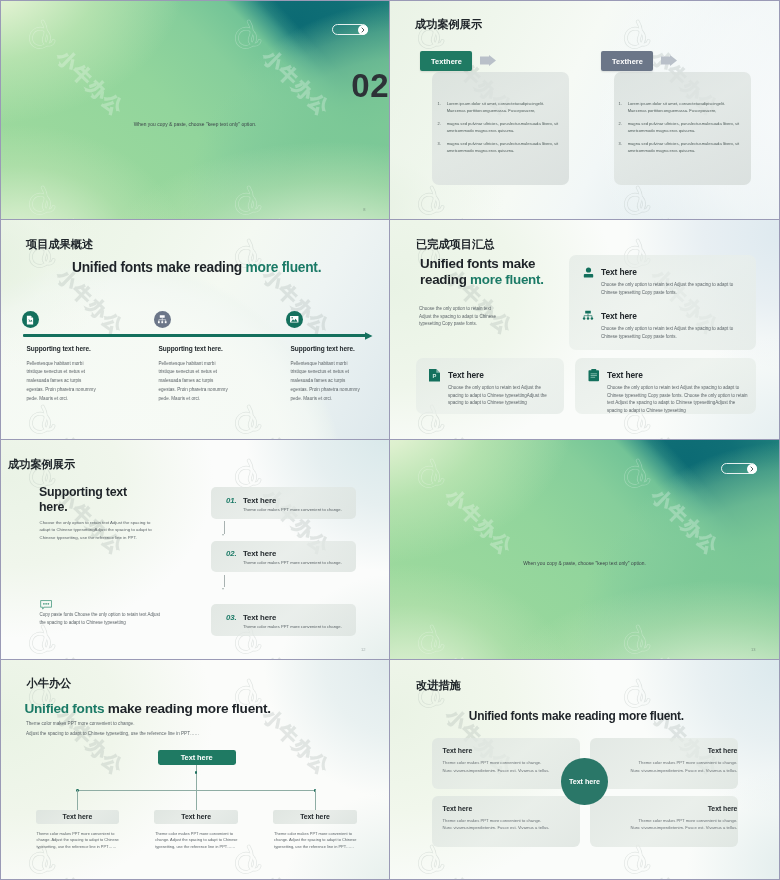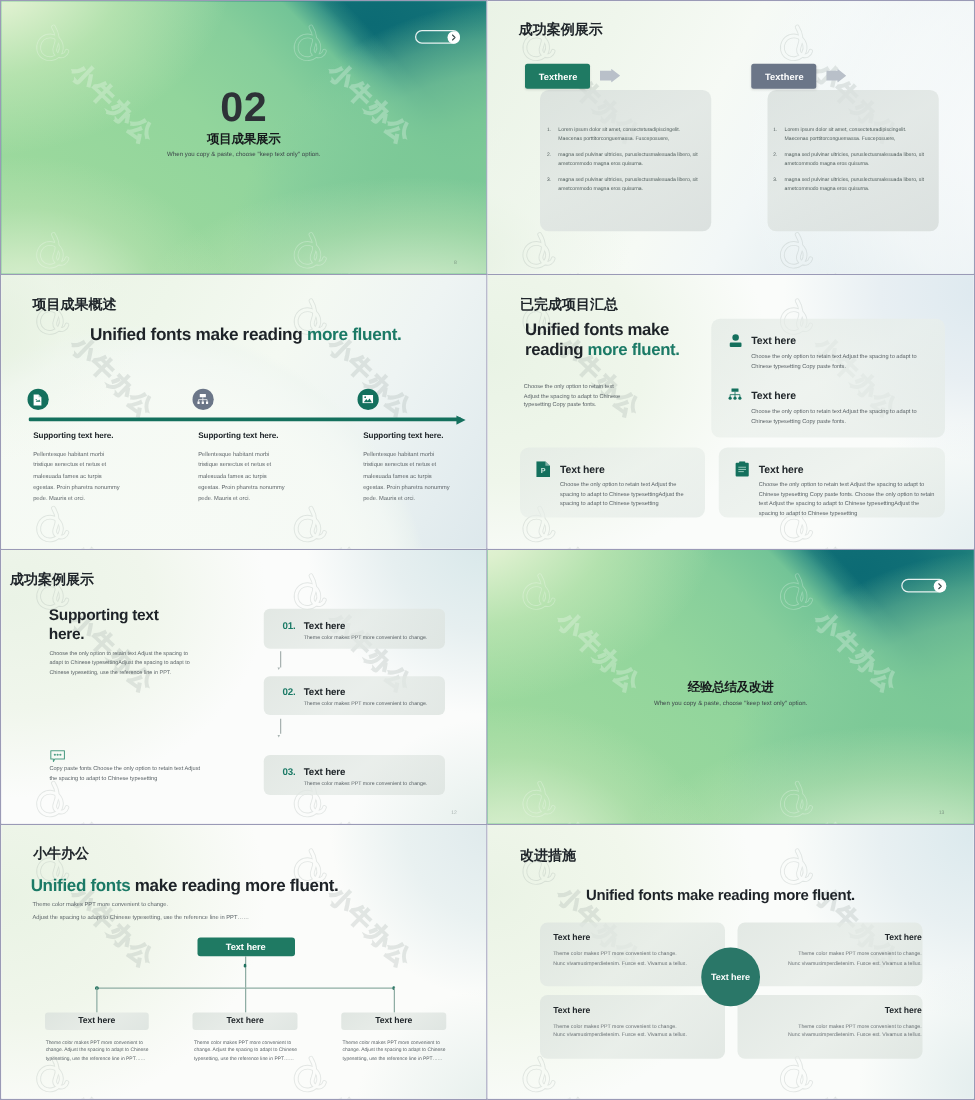--- a/index.html
+++ b/index.html
@@ -33,21 +33,21 @@
 
 .cov .g4{position:absolute;inset:0;background:
   radial-gradient(circle 216px at 398px 218px,
     rgba(125,201,151,.95) 0%, rgba(125,201,151,.92) 56%, rgba(129,203,154,.75) 74%, rgba(132,205,156,.45) 87%, rgba(136,207,158,.14) 96%, rgba(140,208,160,0) 100%);}
 
 .cov .g5{position:absolute;inset:0;background:
   radial-gradient(ellipse 168px 128px at 18px 252px, rgba(232,245,223,.95) 0%, rgba(216,238,205,.8) 34%, rgba(196,230,184,.4) 68%, rgba(190,228,180,0) 100%),
   radial-gradient(ellipse 250px 132px at 330px 262px, rgba(236,248,229,.95) 0%, rgba(218,239,208,.82) 28%, rgba(196,230,184,.45) 62%, rgba(190,228,180,0) 92%);}
 
 
-.cov-num{position:absolute;left:0;right:0;top:72px;text-align:center;font-weight:700;color:#2d3237;
+.cov-num{position:absolute;left:0;right:0;top:72px;text-align:right;font-weight:700;color:#2d3237;
   font-size:33px;line-height:26px;letter-spacing:.5px;}
 .cov-title{position:absolute;left:0;right:0;top:105px;text-align:center;font-weight:700;color:#16191c;
   font-size:10px;line-height:11px;letter-spacing:-.2px;}
 .cov-sub{position:absolute;left:0;right:0;top:121px;text-align:center;color:#3b4448;font-size:4.85px;line-height:6px;letter-spacing:.05px;}
 .pillbtn{position:absolute;border:.9px solid rgba(255,255,255,.88);border-radius:999px;}
 .pillbtn .knob{position:absolute;right:-1px;top:50%;transform:translateY(-50%);background:#fff;border-radius:50%;display:flex;align-items:center;justify-content:center;}
 .pagenum{position:absolute;color:rgba(70,80,80,.5);font-size:4px;}
 
 
 .lite{position:absolute;inset:0;background:#fafcfa;}
@@ -106,21 +106,21 @@
 .lite3{position:absolute;inset:0;background:#fbfcfb;}
 .lite3 .a{position:absolute;inset:0;background:radial-gradient(80% 110% at 2% 18%,#eaf3e6 0%,#f0f6ec 36%,rgba(249,252,248,0) 66%);}
 .lite3 .b{position:absolute;inset:0;background:radial-gradient(58% 100% at 100% -4%,#d8e8ea 0%,#e6eff0 34%,rgba(250,252,252,0) 64%);}
 .lite3 .c{position:absolute;inset:0;background:radial-gradient(52% 70% at 104% 104%,#e2edea 0%,rgba(250,252,250,0) 62%);}
 .s5hl{position:absolute;left:38px;top:44.5px;width:95px;font-size:12.4px;line-height:15.5px;font-weight:700;color:#1e2328;letter-spacing:-.25px;}
 .s5lead{position:absolute;left:38.5px;top:78.5px;width:116px;font-size:4.35px;line-height:7.5px;color:#5d6569;}
 .s5note-ic{position:absolute;left:39px;top:160px;}
 .s5note{position:absolute;left:38.5px;top:171px;width:124px;font-size:4.5px;line-height:7.5px;color:#5d6569;}
 .s5box{position:absolute;left:209.5px;width:145px;height:31.6px;border-radius:5px;
   background:linear-gradient(140deg,rgba(219,226,221,.78) 0%,rgba(227,233,229,.72) 50%,rgba(219,226,222,.78) 100%);}
-.s5n{position:absolute;left:15.5px;top:8.5px;font-size:7.8px;font-weight:700;color:#1b7a66;letter-spacing:-.1px;}
+.s5n{position:absolute;left:15.5px;top:8.5px;font-size:7.8px;font-weight:700;color:#1b7a66;letter-spacing:-.1px;font-style:italic;}
 .s5t{position:absolute;left:32.5px;top:8.5px;font-size:7.8px;font-weight:700;color:#22282c;letter-spacing:-.1px;}
 .s5bd{position:absolute;left:32.5px;top:19.5px;font-size:4.2px;line-height:6px;color:#5d6569;}
 .s5conn{position:absolute;left:222.5px;width:.8px;height:12.5px;background:#a8b2b1;}
 .s5conn:after{content:"";position:absolute;left:-1.5px;bottom:-2.4px;border-left:1.9px solid transparent;border-right:1.9px solid transparent;border-top:2.8px solid #a8b2b1;}
 
 
 .lite4{position:absolute;inset:0;background:#fbfcfa;}
 .lite4 .a{position:absolute;inset:0;background:radial-gradient(78% 118% at 0% 26%,#e9f3e4 0%,#f0f6eb 38%,rgba(250,252,248,0) 70%);}
 .lite4 .b{position:absolute;inset:0;background:radial-gradient(52% 96% at 102% 0%,#dfeaec 0%,#e9f1f1 36%,rgba(251,253,252,0) 66%);}
 .lite4 .c{position:absolute;inset:0;background:radial-gradient(50% 72% at 104% 104%,#e4eeeb 0%,rgba(251,253,251,0) 62%);}
@@ -232,21 +232,20 @@
             </svg>小牛办公</span>
         </div>
     <div class="pillbtn" style="left:331px;top:23px;width:36px;height:11px;">
       <div class="knob" style="width:10px;height:10px;">
         <svg width="6" height="6" viewBox="0 0 12 12">
               <path d="M4 2 L8 6 L4 10" fill="none" stroke="#3a4a4a" stroke-width="1.8" stroke-linecap="round" stroke-linejoin="round"></path>
             </svg>
       </div>
     </div>
     <div class="cov-num">02</div>
-    <div class="cov-title">项目成果展示</div>
     <div class="cov-sub">When you copy &amp; paste, choose "keep text only" option.</div>
     <div class="pagenum" style="right:23.5px;bottom:7.3px">8</div>
   </div>
     </div>
   <div class="slide r0">
       <div class="inner" id="s2">
     <div class="lite">
           <div class="a"></div>
           <div class="b"></div>
           <div class="c"></div>
@@ -788,21 +787,20 @@
               <rect width="65" height="60" fill="rgba(255,255,255,.26)" mask="url(#wmk5)"></rect>
             </svg>小牛办公</span>
         </div>
     <div class="pillbtn" style="left:331px;top:23px;width:36px;height:11px;">
       <div class="knob" style="width:10px;height:10px;">
         <svg width="6" height="6" viewBox="0 0 12 12">
               <path d="M4 2 L8 6 L4 10" fill="none" stroke="#3a4a4a" stroke-width="1.8" stroke-linecap="round" stroke-linejoin="round"></path>
             </svg>
       </div>
     </div>
-    <div class="cov-title">经验总结及改进</div>
     <div class="cov-sub">When you copy &amp; paste, choose "keep text only" option.</div>
     <div class="pagenum" style="right:23.5px;bottom:7.3px">13</div>
   </div>
     </div>
   <div class="slide c0">
       <div class="inner" id="s7">
     <div class="lite4">
           <div class="a"></div>
           <div class="b"></div>
           <div class="c"></div>

